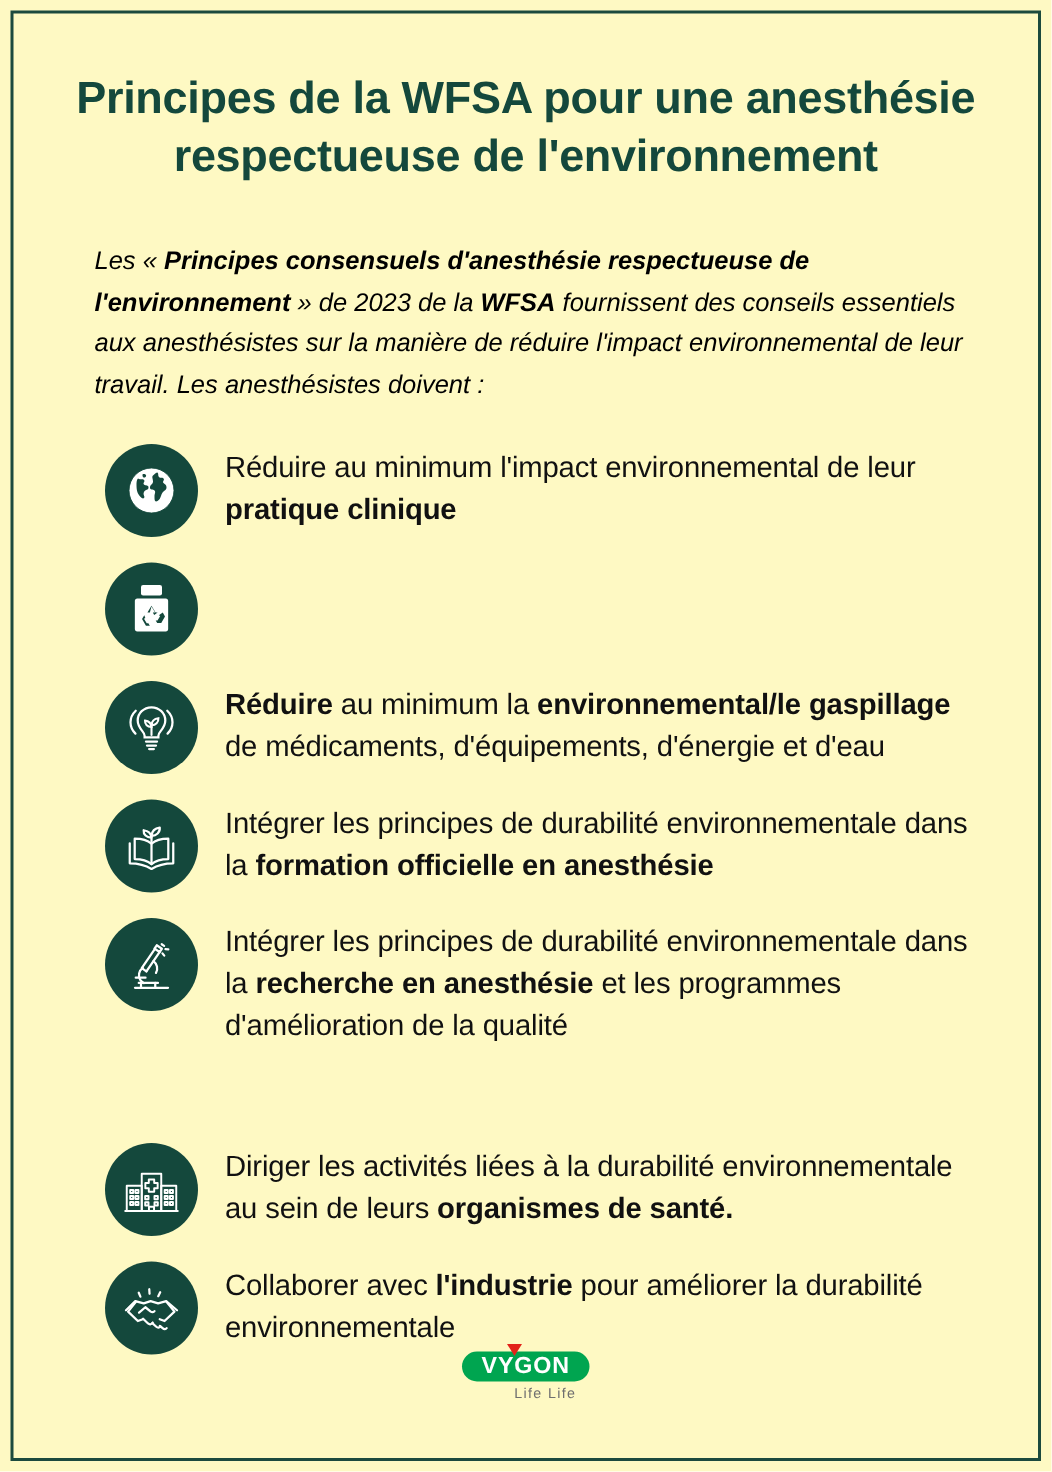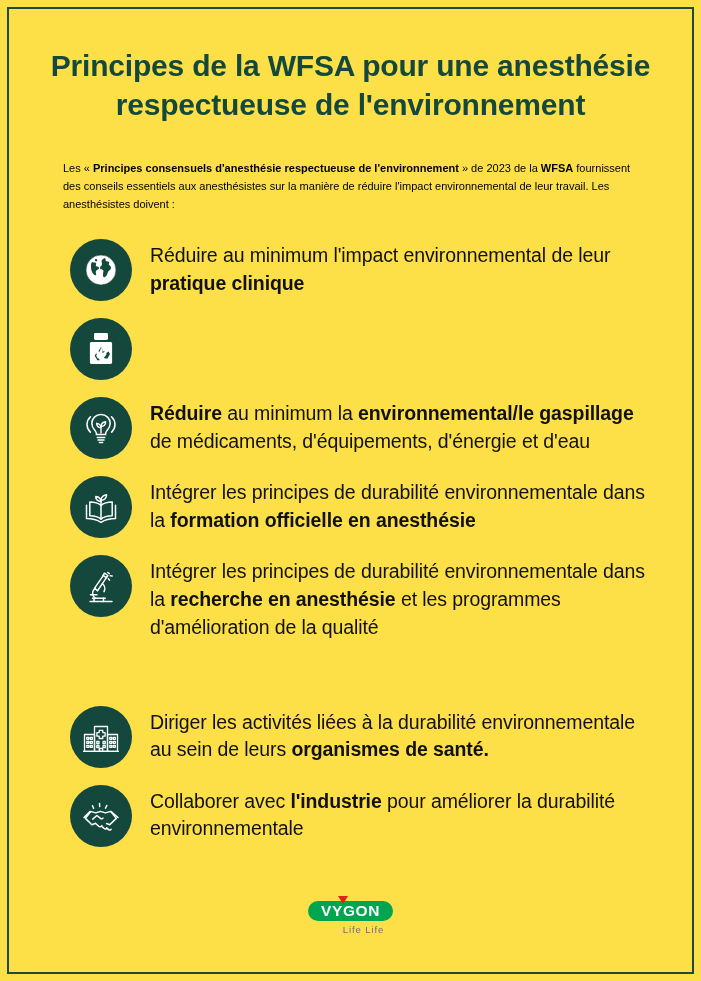--- a/index.html
+++ b/index.html
@@ -8,21 +8,21 @@
     width: 701px;
     height: 981px;
     background: #ffffff;
     font-family: "Liberation Sans", sans-serif;
   }
 
   .poster {
     position: relative;
     width: 701px;
     height: 981px;
-    background: #fde047;
+    background: #fef9c3;
     padding: 8px;
   }
 
   .poster-frame {
     position: absolute;
     top: 7px;
     left: 7px;
     right: 7px;
     bottom: 7px;
     border: 2px solid #1c4a3e;
@@ -44,24 +44,25 @@
     line-height: 1.30;
     text-align: center;
     letter-spacing: -0.2px;
     padding: 0 8px;
   }
 
   
   .intro {
     margin: 36px 0 0 25px;
     width: 580px;
-    font-size: 11px;
+    font-size: 17px;
     line-height: 1.62;
     color: #000000;
     text-align: left;
+    font-style: italic;
   }
   .intro b { font-weight: bold; }
 
   
   .items {
     margin-top: 26px;
     display: flex;
     flex-direction: column;
   }
 

